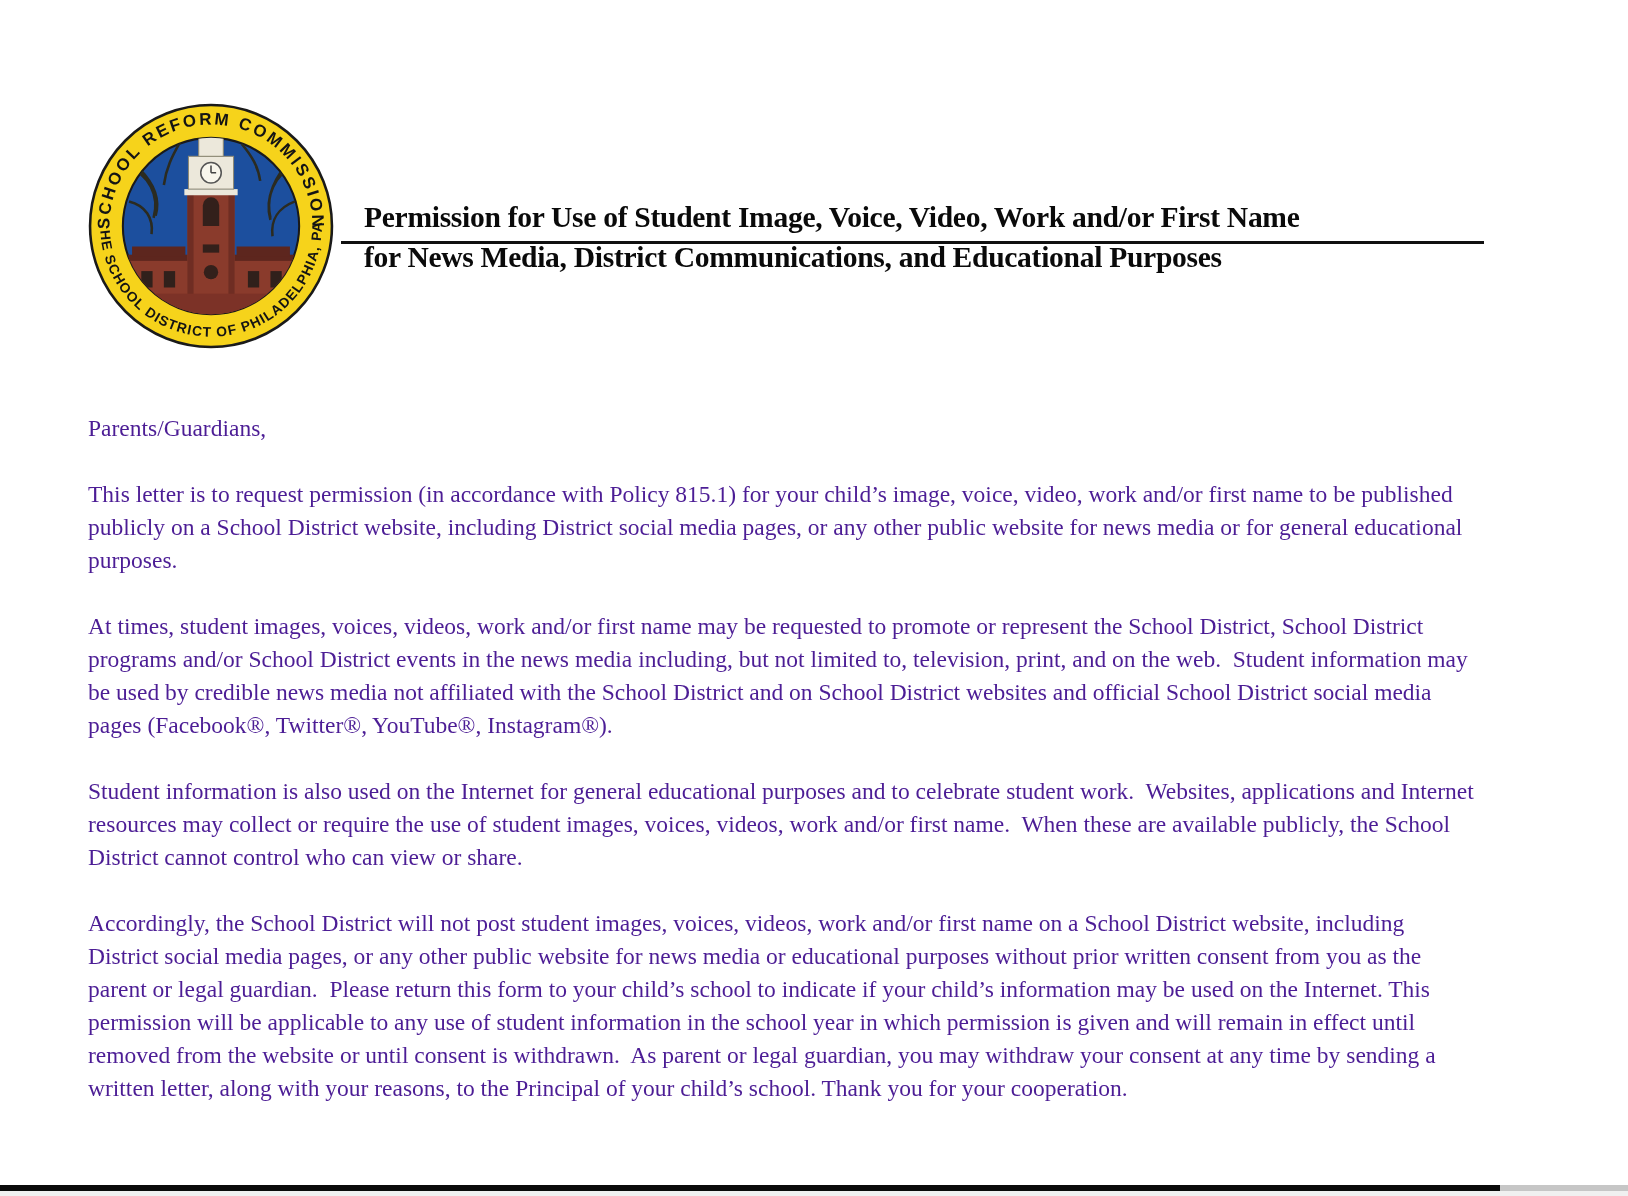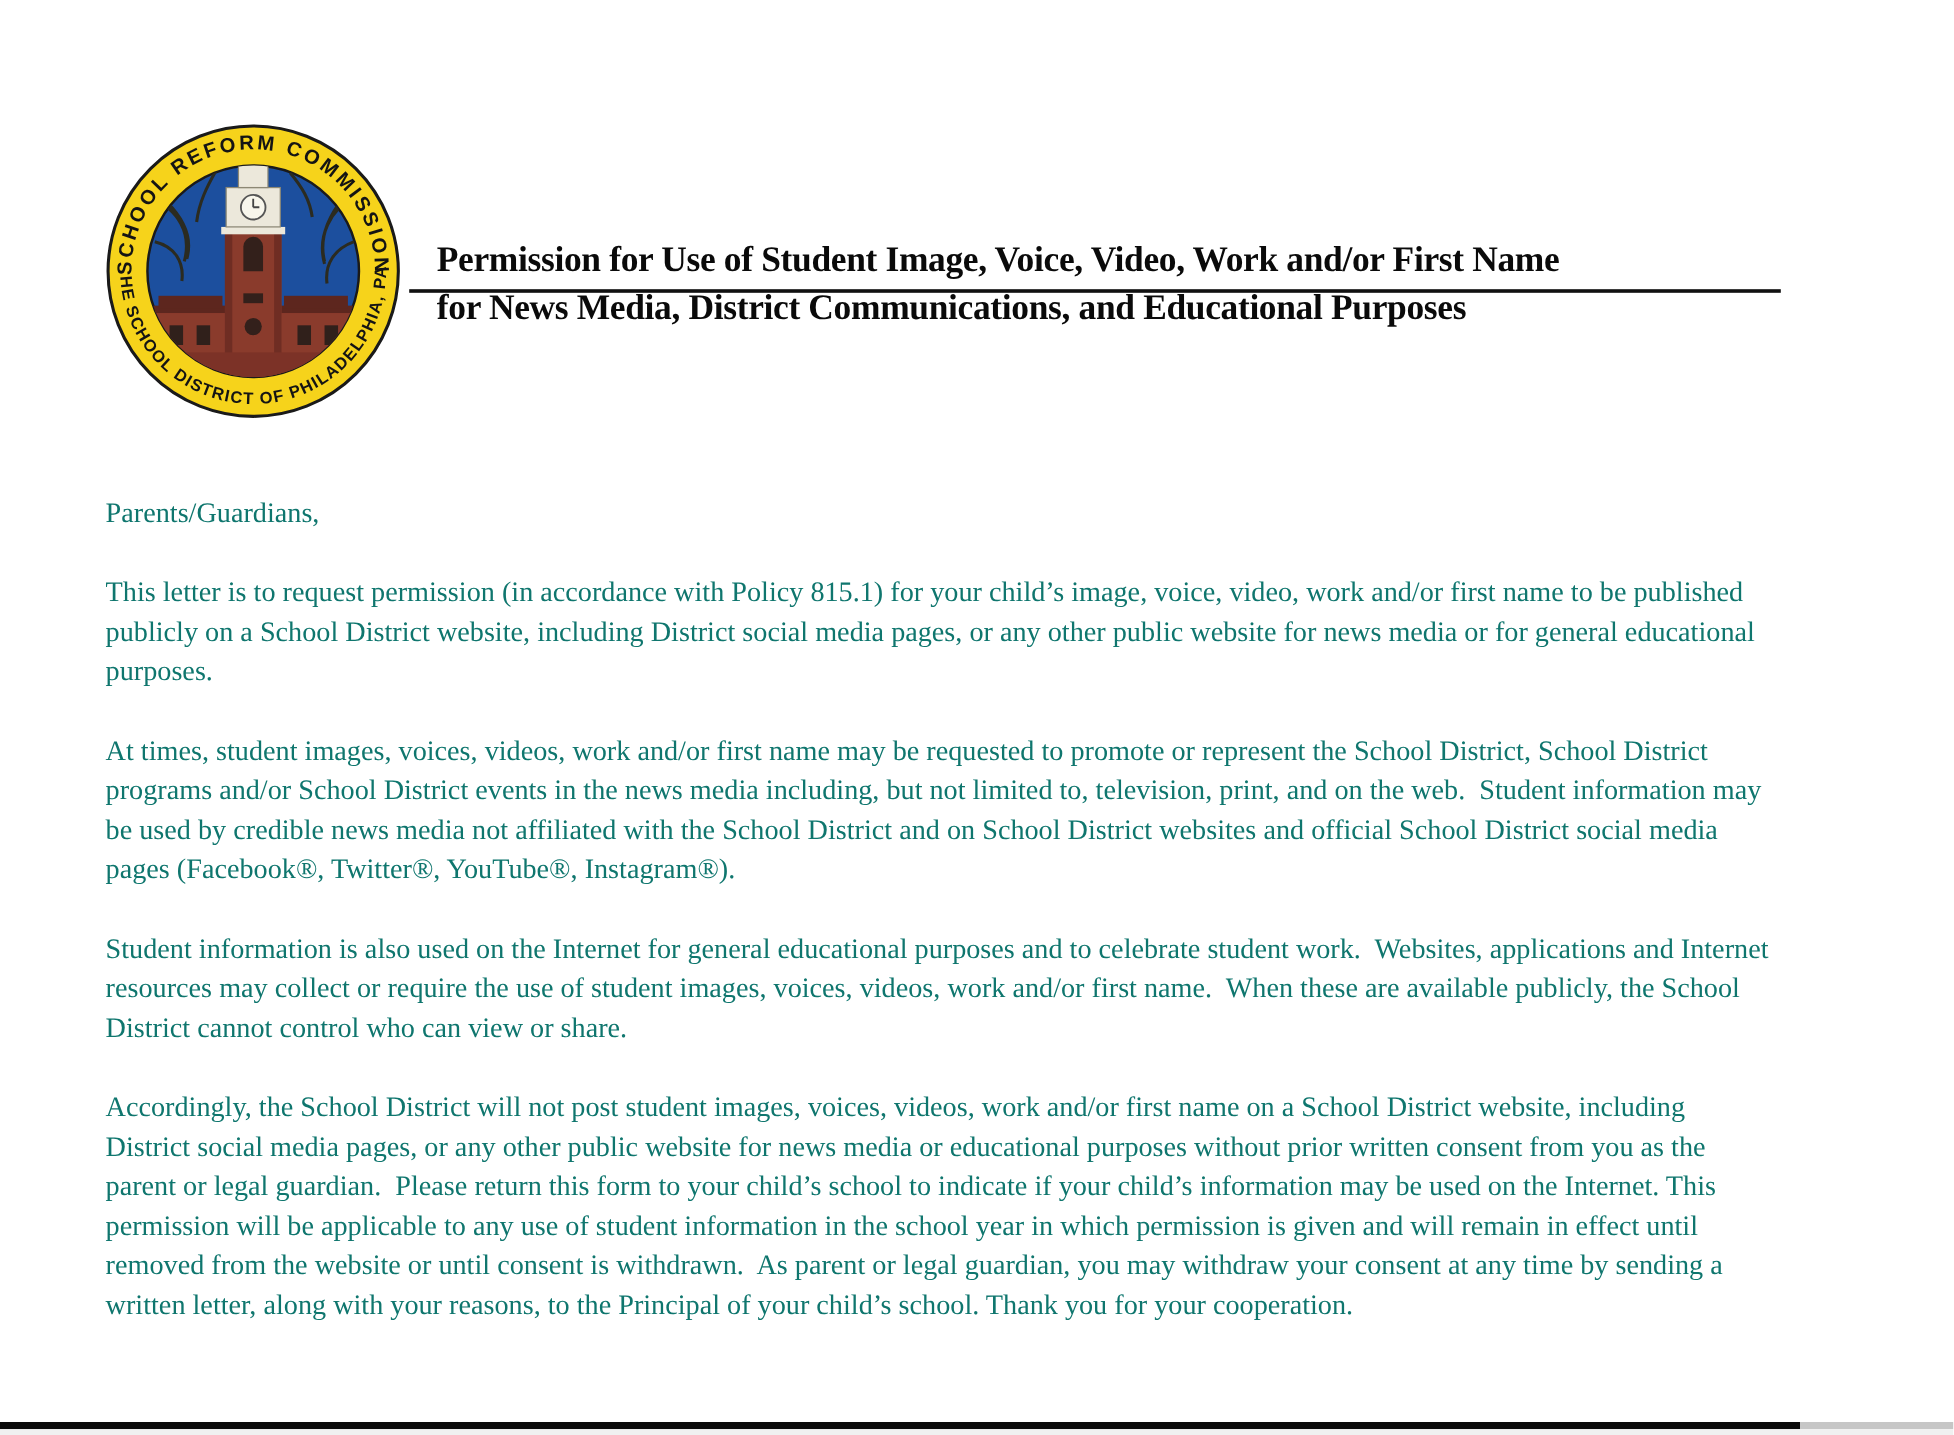--- a/index.html
+++ b/index.html
@@ -25,21 +25,21 @@
     white-space:nowrap;
   }
   .title-underline{
     position:absolute;left:341px;top:241px;width:1143px;height:3px;
     background:#101010;
   }
   
   .letter-body{
     position:absolute;left:88px;top:412px;width:1392px;
     font-size:23.5px;line-height:33px;
-    color:#0f766e;
+    color:#4c1d95;
   }
   .letter-body p{margin:0 0 33px 0;white-space:pre-wrap;}
   .salutation{margin:0 0 31px 0;}
   
   .page-edge-dark{position:absolute;left:0;top:1185px;width:1500px;height:6px;background:#0a0a0a;}
   .page-edge-gray{position:absolute;left:1500px;top:1185px;width:128px;height:6px;background:#c6c6c6;}
   .page-edge-below{position:absolute;left:0;top:1191px;width:1628px;height:5px;background:#f0f0f0;}
   .seal-arc-text{font-family:"Liberation Sans", sans-serif;font-weight:bold;}
 </style>
 </head>

